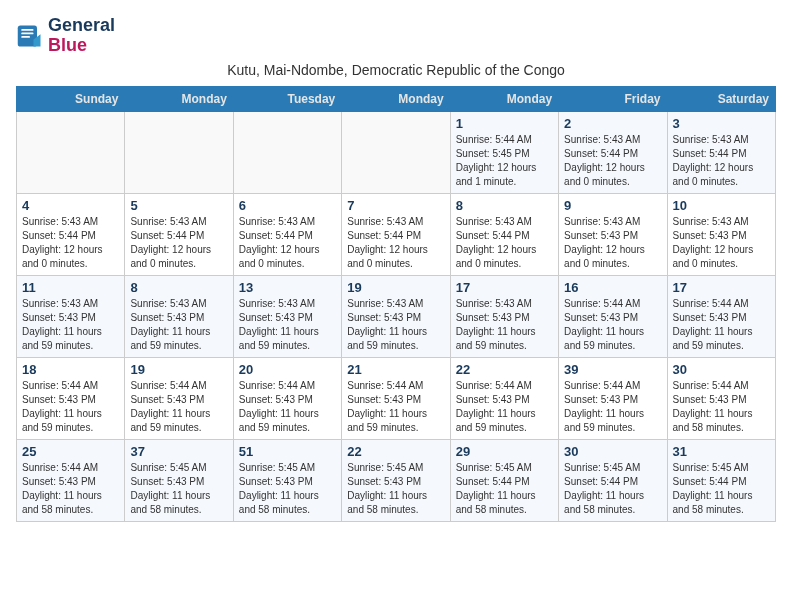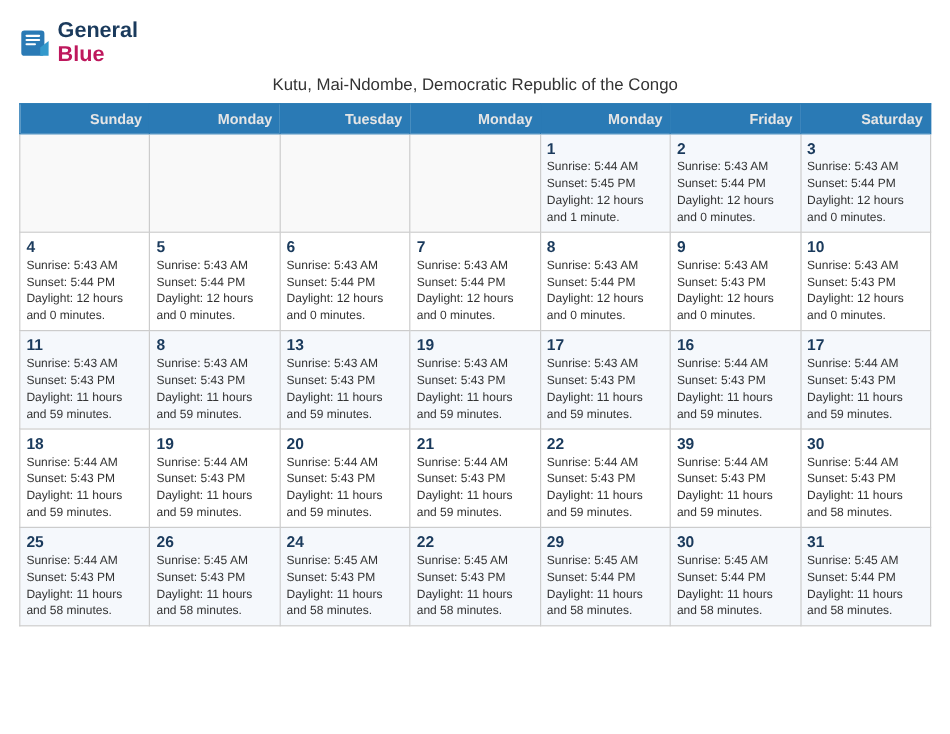--- a/index.html
+++ b/index.html
@@ -282,27 +282,27 @@
         </td>
       </tr>
       <tr>
         <td>
           <span class="day-number">25</span>
           <div class="day-info" style="white-space: pre-line;">Sunrise: 5:44 AM
 Sunset: 5:43 PM
 Daylight: 11 hours and 58 minutes.</div>
         </td>
         <td>
-          <span class="day-number">26</span>
-          <div class="day-info" style="white-space: pre-line;">Sunrise: 5:45 AM
-Sunset: 5:43 PM
-Daylight: 11 hours and 58 minutes.</div>
-        </td>
-        <td>
-          <span class="day-number">24</span>
+          <span class="day-number">37</span>
+          <div class="day-info" style="white-space: pre-line;">Sunrise: 5:45 AM
+Sunset: 5:43 PM
+Daylight: 11 hours and 58 minutes.</div>
+        </td>
+        <td>
+          <span class="day-number">51</span>
           <div class="day-info" style="white-space: pre-line;">Sunrise: 5:45 AM
 Sunset: 5:43 PM
 Daylight: 11 hours and 58 minutes.</div>
         </td>
         <td>
           <span class="day-number">22</span>
           <div class="day-info" style="white-space: pre-line;">Sunrise: 5:45 AM
 Sunset: 5:43 PM
 Daylight: 11 hours and 58 minutes.</div>
         </td>

